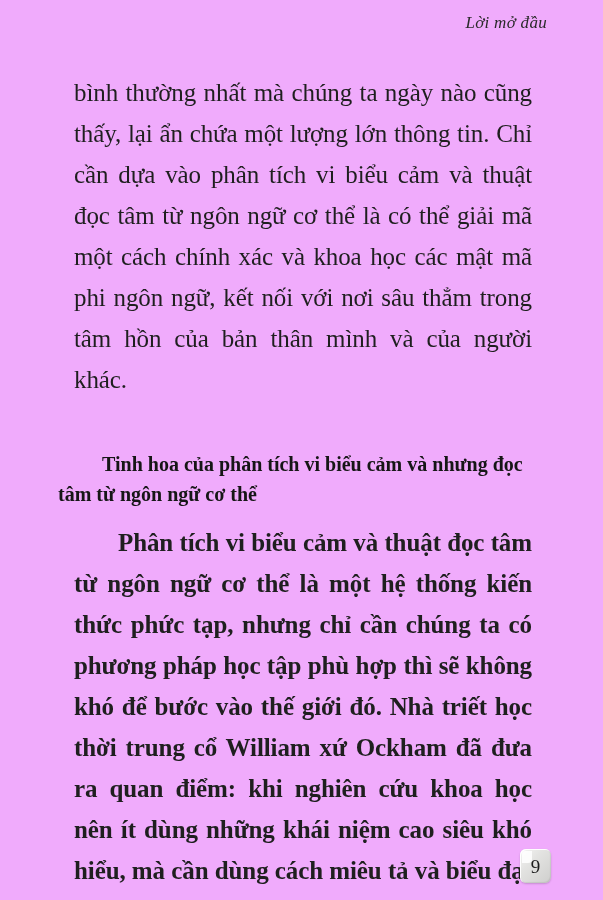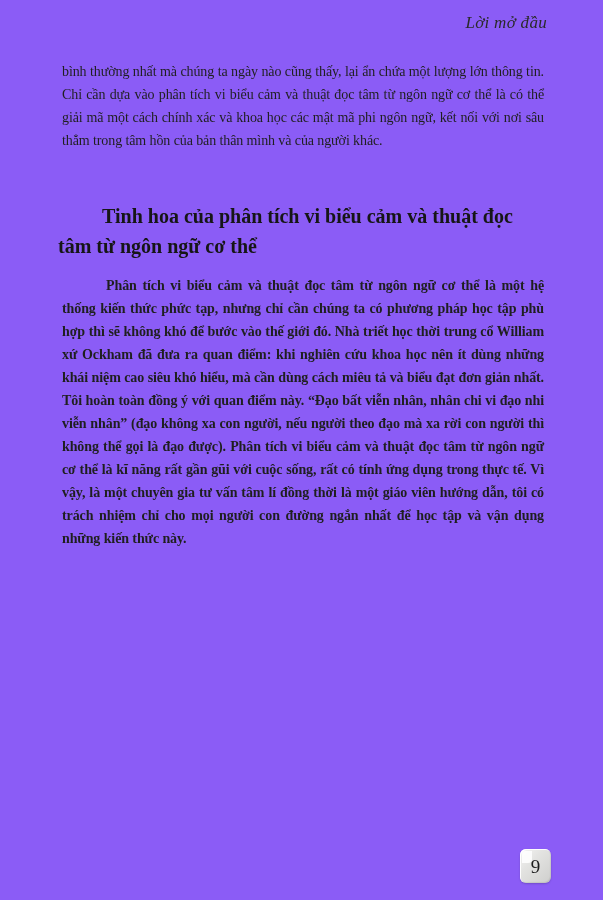--- a/index.html
+++ b/index.html
@@ -5,44 +5,44 @@
   html, body {
     margin: 0;
     padding: 0;
     background: #e9e9e9;
   }
   .page {
     position: relative;
     width: 603px;
     height: 900px;
     margin: 0 auto;
-    background: #8b5cf6;
+    background: #f0abfc;
     overflow: hidden;
     font-family: "Liberation Serif", "DejaVu Serif", serif;
     color: #1f1f1f;
   }
   .running-head {
     position: absolute;
     top: 13px;
     right: 56px;
     font-size: 17px;
     font-style: italic;
     letter-spacing: 0.3px;
     color: #2a2a2a;
   }
   .body-text {
     position: absolute;
     left: 58px;
     top: 56px;
     width: 490px;
   }
   .body-text p {
-    margin: 4px;
-    font-size: 14px;
-    line-height: 23px;
+    margin: 16px;
+    font-size: 25px;
+    line-height: 41px;
     text-align: justify;
     letter-spacing: -0.1px;
   }
   p.continued {
     text-indent: 0;
   }
   h2.section-heading {
     margin: 0;
     margin-top: 49px;
     font-size: 20px;
@@ -93,21 +93,21 @@
 <body>
 
 <div class="page">
 
   <div class="running-head">Lời mở đầu</div>
 
   <div class="body-text">
 
     <p class="continued">bình thường nhất mà chúng ta ngày nào cũng thấy, lại ẩn chứa một lượng lớn thông tin. Chỉ cần dựa vào phân tích vi biểu cảm và thuật đọc tâm từ ngôn ngữ cơ thể là có thể giải mã một cách chính xác và khoa học các mật mã phi ngôn ngữ, kết nối với nơi sâu thẳm trong tâm hồn của bản thân mình và của người khác.</p>
 
-    <h2 class="section-heading">Tinh hoa của phân tích vi biểu cảm và thuật đọc tâm từ ngôn ngữ cơ thể</h2>
+    <h2 class="section-heading">Tinh hoa của phân tích vi biểu cảm và nhưng đọc tâm từ ngôn ngữ cơ thể</h2>
 
     <p class="main">Phân tích vi biểu cảm và thuật đọc tâm từ ngôn ngữ cơ thể là một hệ thống kiến thức phức tạp, nhưng chỉ cần chúng ta có phương pháp học tập phù hợp thì sẽ không khó để bước vào thế giới đó. Nhà triết học thời trung cổ William xứ Ockham đã đưa ra quan điểm: khi nghiên cứu khoa học nên ít dùng những khái niệm cao siêu khó hiểu, mà cần dùng cách miêu tả và biểu đạt đơn giản nhất. Tôi hoàn toàn đồng ý với quan điểm này. “Đạo bất viễn nhân, nhân chi vi đạo nhi viễn nhân” (đạo không xa con người, nếu người theo đạo mà xa rời con người thì không thể gọi là đạo được). Phân tích vi biểu cảm và thuật đọc tâm từ ngôn ngữ cơ thể là kĩ năng rất gần gũi với cuộc sống, rất có tính ứng dụng trong thực tế. Vì vậy, là một chuyên gia tư vấn tâm lí đồng thời là một giáo viên hướng dẫn, tôi có trách nhiệm chỉ cho mọi người con đường ngắn nhất để học tập và vận dụng những kiến thức này.</p>
 
   </div>
 
   <div class="page-number-badge">
     <span class="page-number">9</span>
   </div>
 
 </div>

